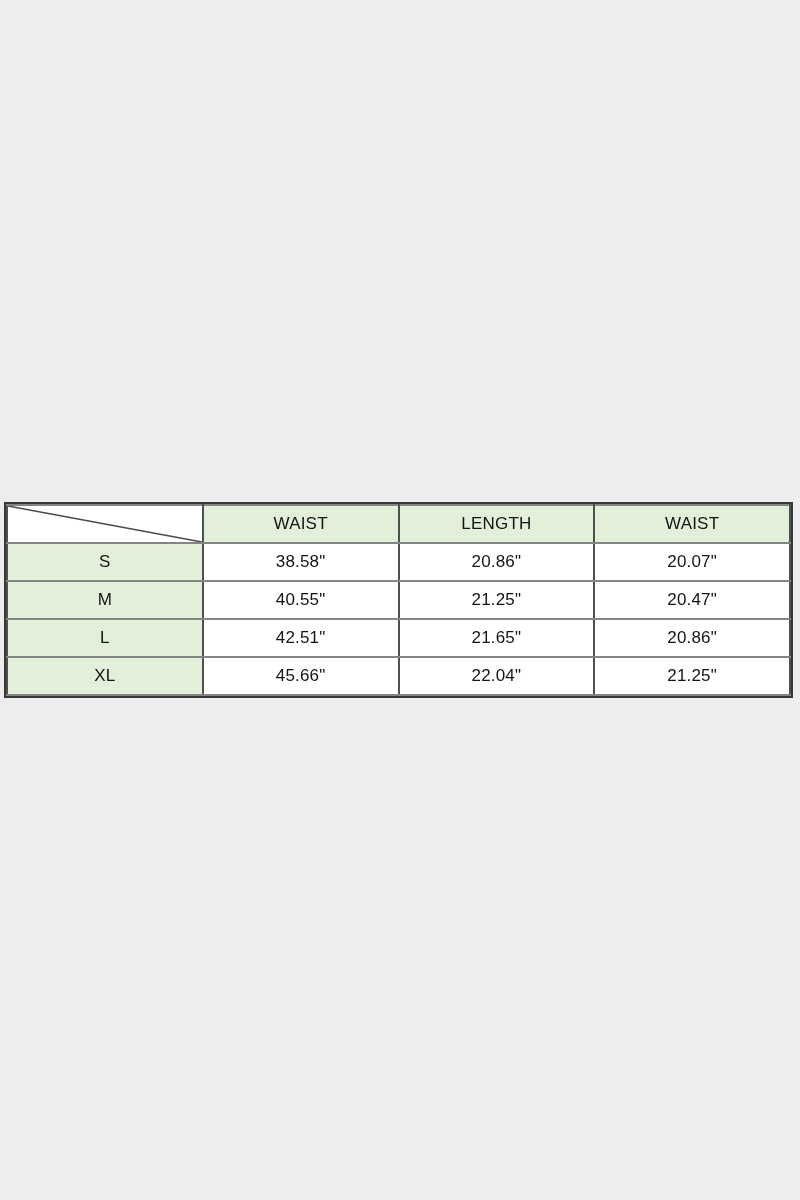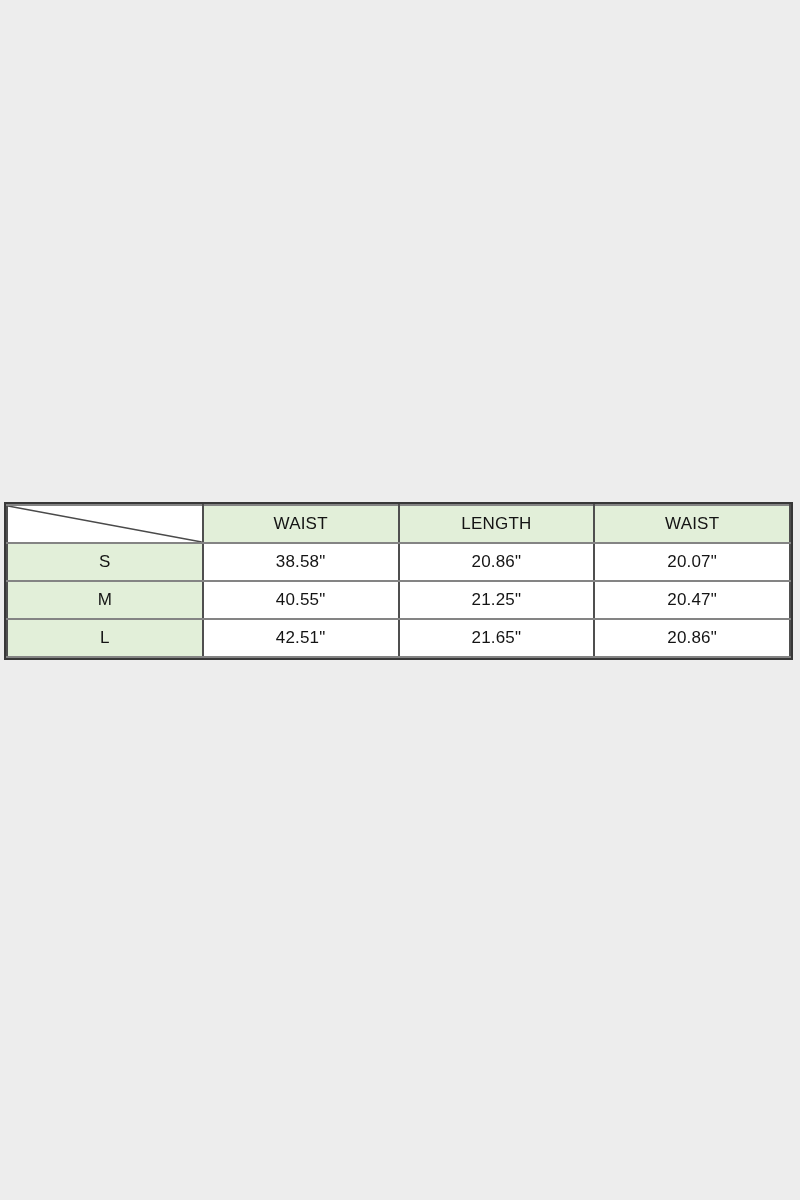--- a/index.html
+++ b/index.html
@@ -89,15 +89,21 @@
         <td class="value">40.55"</td>
         <td class="value">21.25"</td>
         <td class="value">20.47"</td>
       </tr>
       <tr>
         <td class="green head">L</td>
         <td class="value">42.51"</td>
         <td class="value">21.65"</td>
         <td class="value">20.86"</td>
       </tr>
+      <tr>
+        <td class="green head">XL</td>
+        <td class="value">45.66"</td>
+        <td class="value">22.04"</td>
+        <td class="value">21.25"</td>
+      </tr>
     </tbody>
   </table>
 </div>
 
 </body></html>

